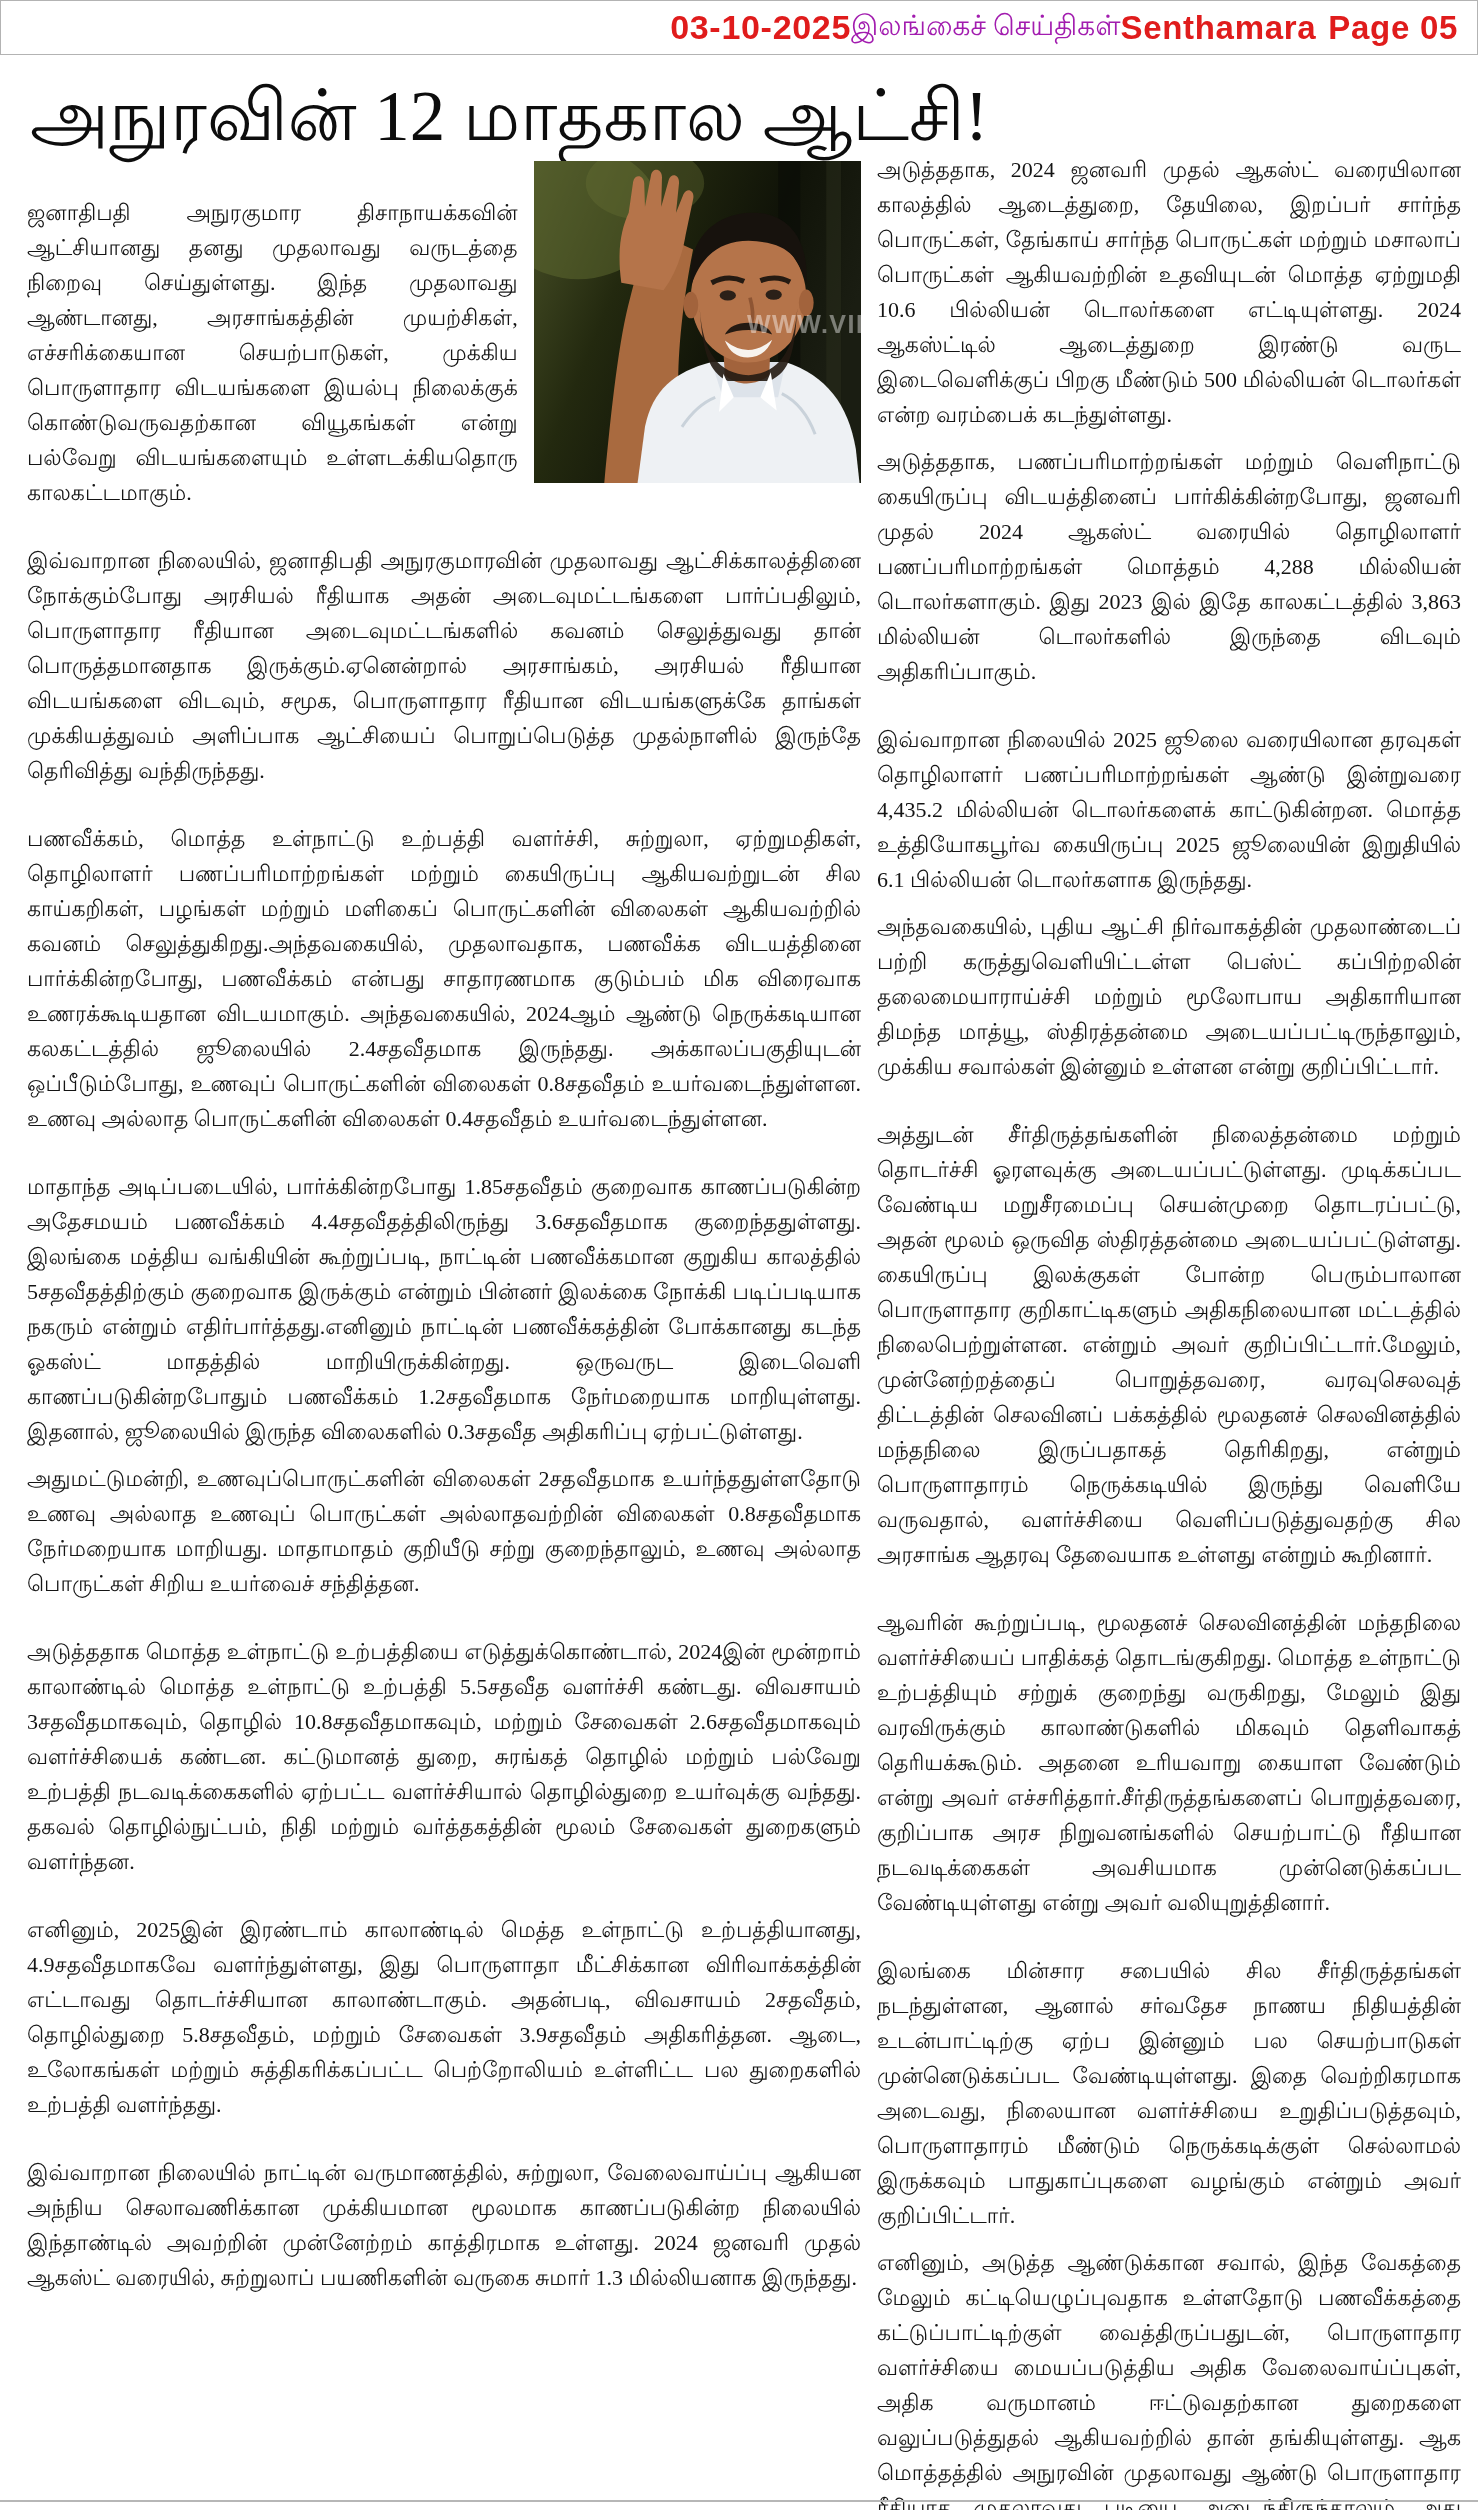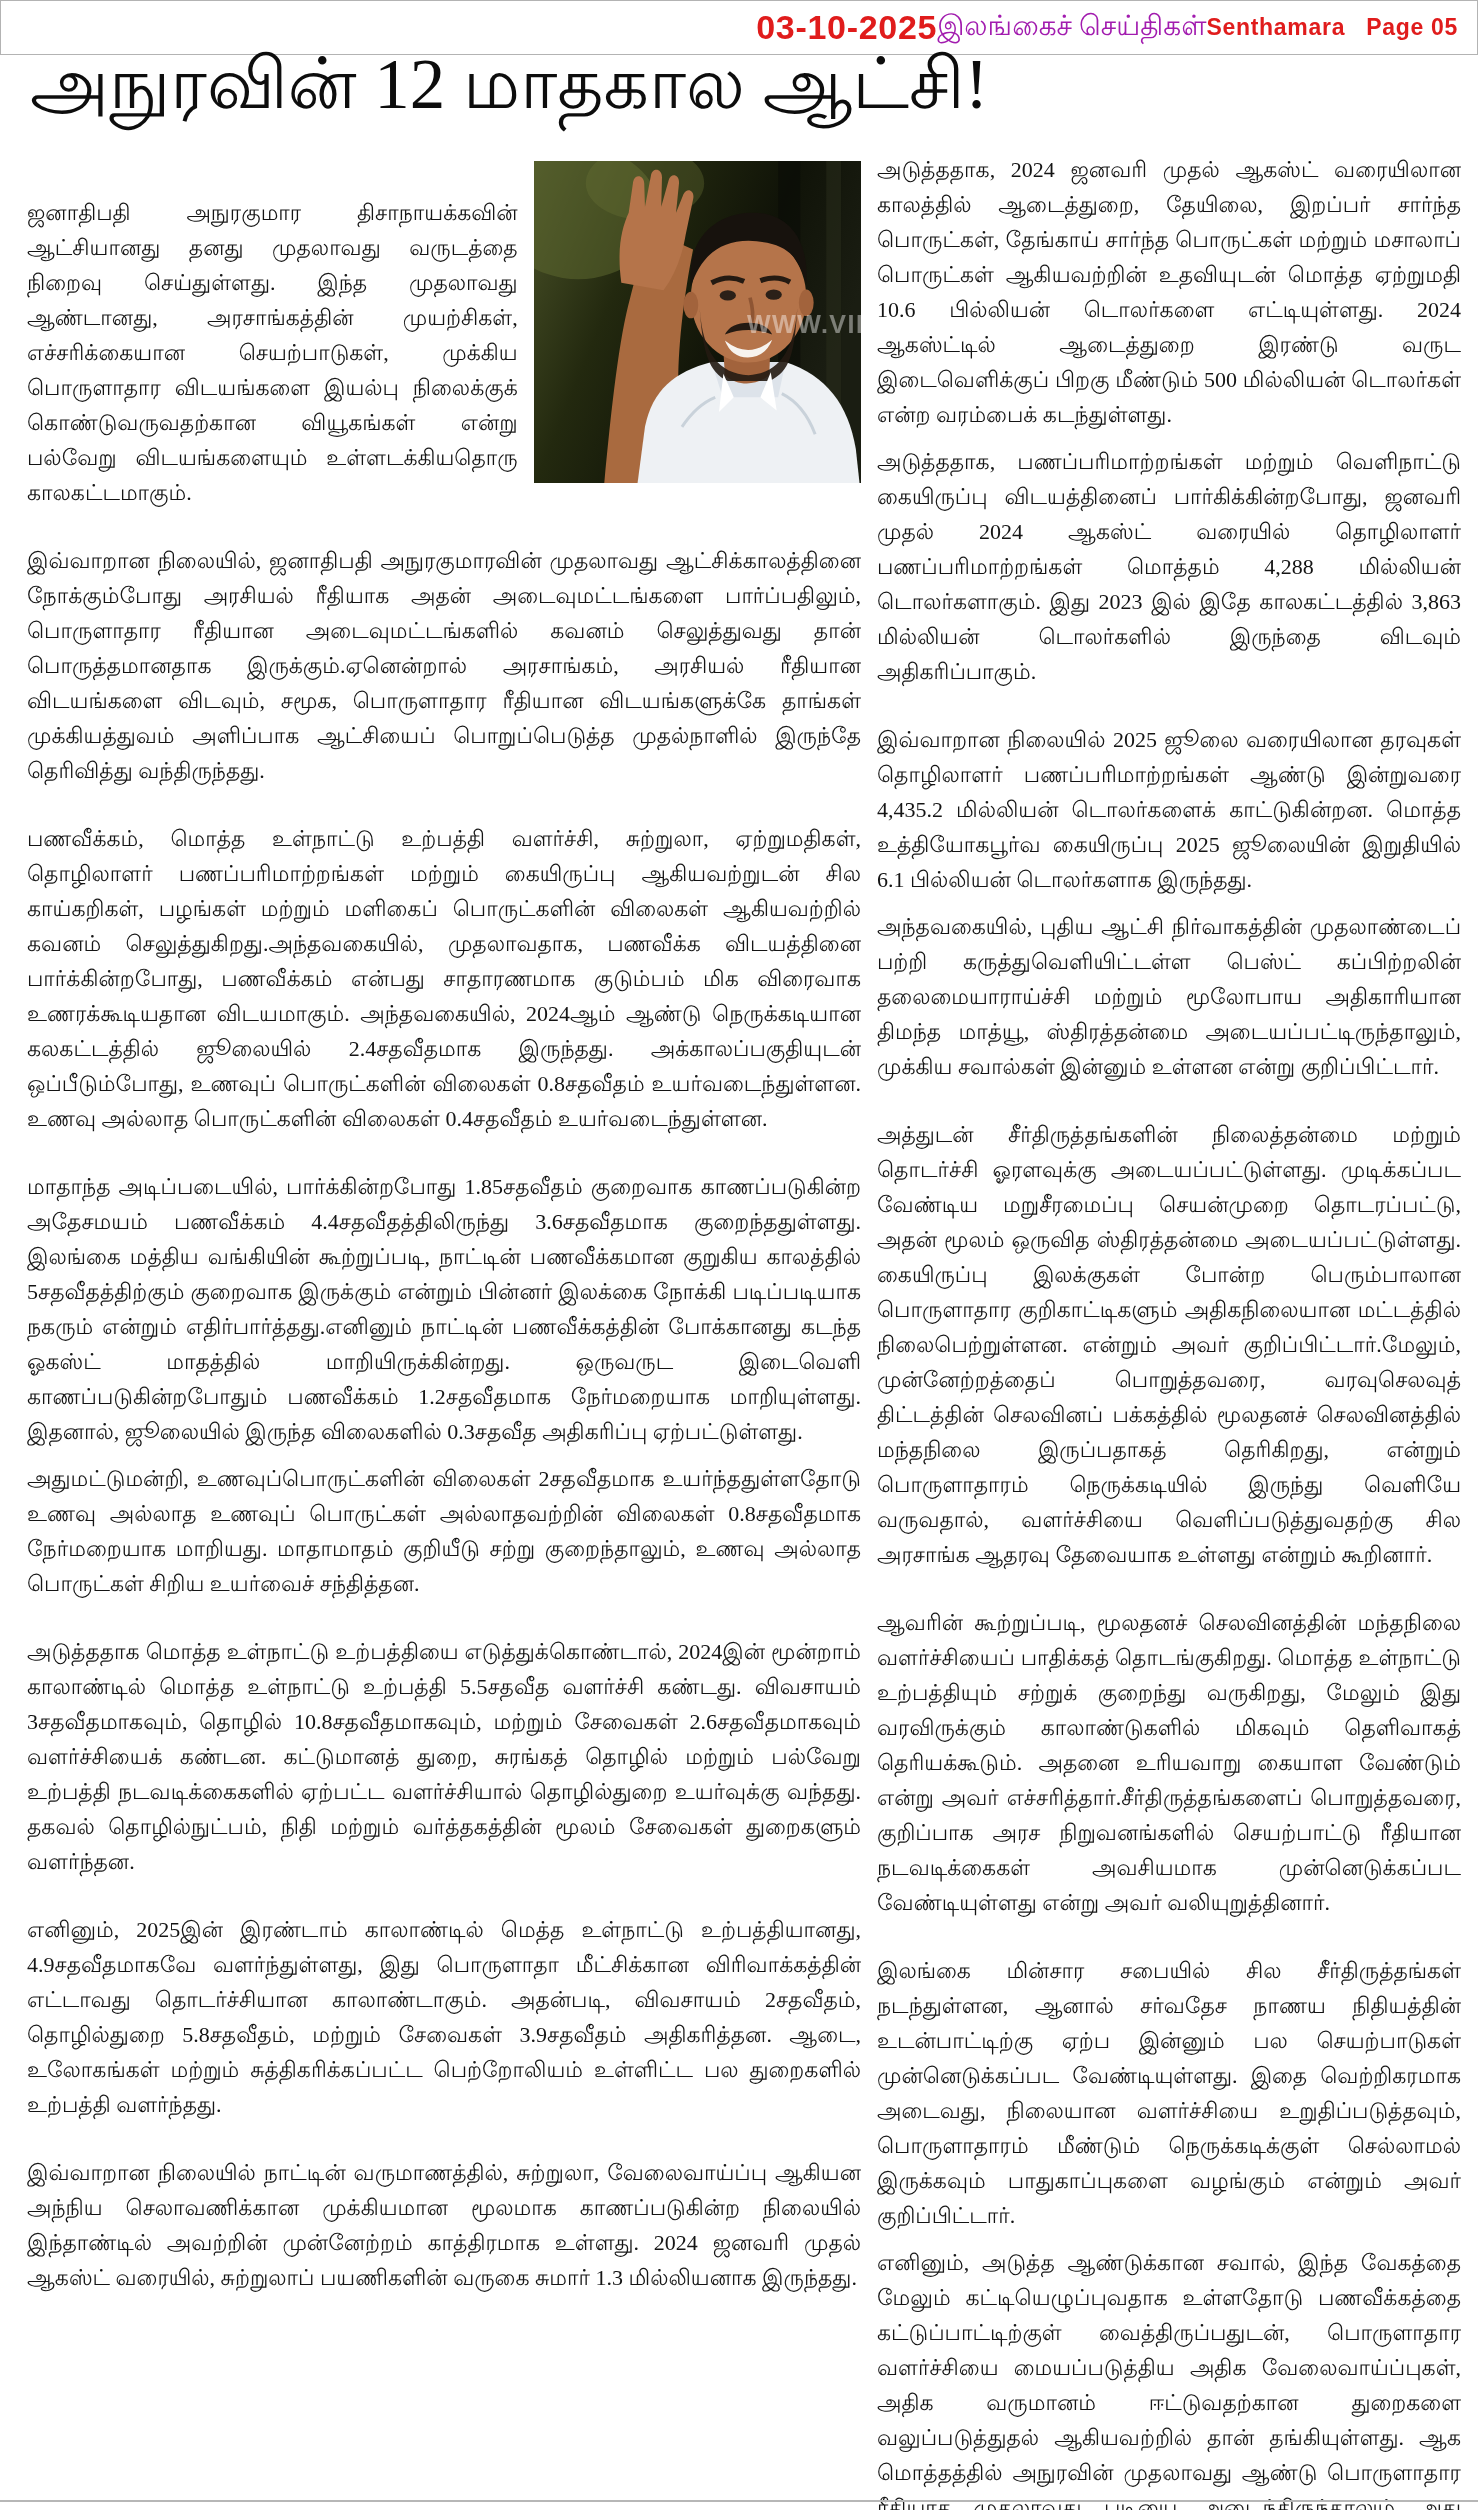--- a/index.html
+++ b/index.html
@@ -16,26 +16,26 @@
   .masthead .date{
     font-family:"Liberation Sans","DejaVu Sans",sans-serif;
     font-weight:bold;font-size:34px;color:#e01c1c;letter-spacing:0.7px;
   }
   .masthead .section{
     font-family:"Liberation Serif","DejaVu Serif",serif;
     font-size:28px;color:#a21caf;
   }
   .masthead .brandwrap{
     font-family:"Liberation Sans","DejaVu Sans",sans-serif;
-    font-weight:bold;font-size:23px;color:#e01c1c;letter-spacing:0.7px;
-    display:flex;gap:21px;
+    font-weight:bold;font-size:33px;color:#e01c1c;letter-spacing:0.7px;
+    display:flex;gap:12px;
   }
   
   h1.headline{
-    position:absolute;left:30px;top:44px;margin:0;width:835px;
+    position:absolute;left:30px;top:76px;margin:0;width:835px;
     font-family:"Liberation Serif","DejaVu Serif",serif;
     font-weight:500;font-size:71px;line-height:81px;color:#0d0d0d;
     white-space:nowrap;letter-spacing:0px;
   }
   
   .col{position:absolute;overflow:hidden;}
   #col-left{left:27px;top:161px;width:834px;height:2334px;}
   #col-right{left:877px;top:152px;width:584px;height:2358px;}
   .para{
     font-size:22px;line-height:35px;color:#141414;

